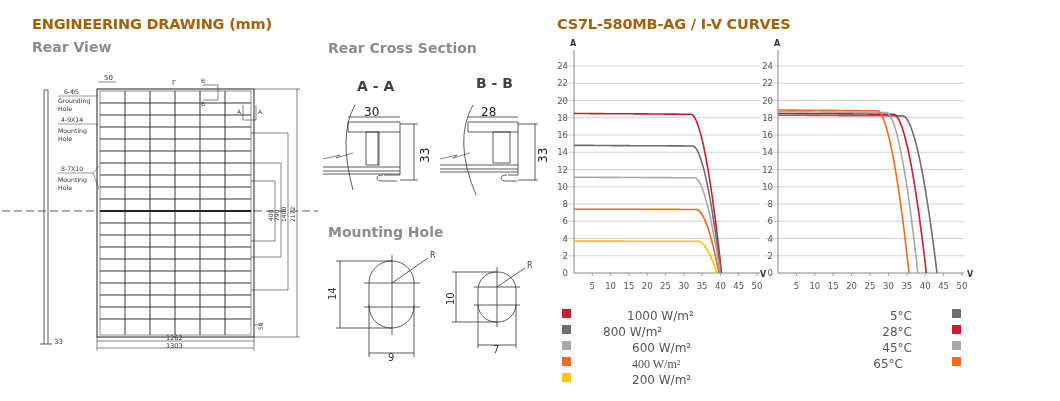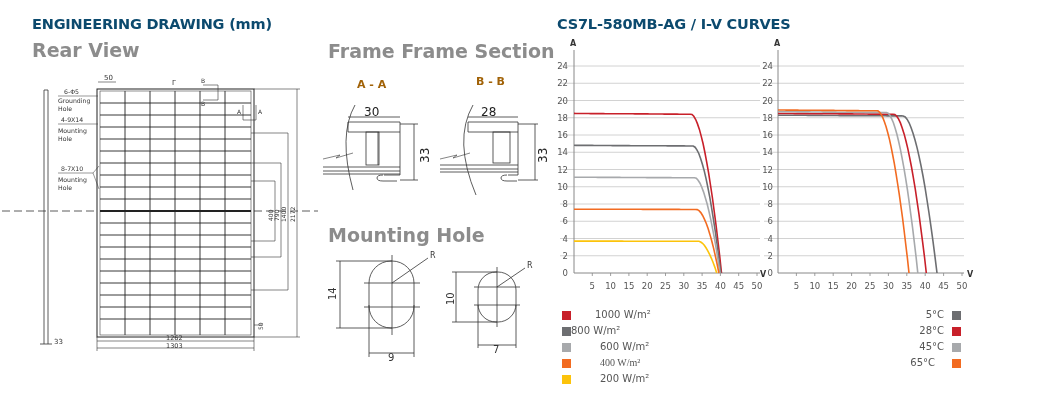--- a/index.html
+++ b/index.html
@@ -1,22 +1,22 @@
 <!DOCTYPE html>
 <html><head>
 <meta charset="utf-8">
 <style>
   html,body{margin:0;padding:0;background:#fff;}
   body{width:1060px;height:401px;position:relative;overflow:hidden;font-family:"DejaVu Sans","Liberation Sans",sans-serif;}
   .abs{position:absolute;}
-  .h-red{color:#0c4a6e;font-weight:bold;font-size:14.5px;letter-spacing:-0.2px;}
-  .h-gray{color:#8c8c8c;font-weight:bold;font-size:19px;}
-  .sec-label{color:#a16207;font-weight:bold;font-size:11px;}
+  .h-red{color:#a16207;font-weight:bold;font-size:14.5px;letter-spacing:-0.2px;}
+  .h-gray{color:#8c8c8c;font-weight:bold;font-size:14px;}
+  .sec-label{color:#404040;font-weight:bold;font-size:14px;}
   svg text{font-family:"DejaVu Sans","Liberation Sans",sans-serif;}
-  .legend-row{position:absolute;display:flex;align-items:flex-end;font-size:10px;color:#555;}
+  .legend-row{position:absolute;display:flex;align-items:flex-start;font-size:12px;color:#555;gap:32px;}
   .sw{width:9px;height:9px;display:inline-block;}
 </style>
 </head>
 <body>
 
 <div class="abs h-red" style="left:32px;top:16px;">ENGINEERING DRAWING (mm)</div>
 <div class="abs h-gray" style="left:32px;top:39px;">Rear View</div>
 
 <svg class="abs" style="left:0;top:0" width="330" height="401">
 
@@ -108,21 +108,21 @@
     <text x="58" y="190">Hole</text>
   </g>
   <g stroke="#333" stroke-width="0.5" fill="none">
     <line x1="58" y1="96" x2="98" y2="96"></line>
     <line x1="58" y1="124" x2="98" y2="124"></line>
     <polyline points="58,173 93,173 99,166"></polyline>
     <line x1="93" y1="173" x2="99" y2="189"></line>
   </g>
 </svg>
 
-<div class="abs h-gray" style="left:328px;top:40px;">Frame Frame Section</div>
+<div class="abs h-gray" style="left:328px;top:40px;">Rear Cross Section</div>
 <div class="abs sec-label" style="left:357px;top:78px;">A - A</div>
 <div class="abs sec-label" style="left:476px;top:75px;">B - B</div>
 
 <svg class="abs" style="left:318px;top:95px" width="230" height="100">
 
   <path d="M37,10 Q20,40 35,95" fill="none" stroke="#333" stroke-width="0.8"></path>
   <polyline points="5,64 22,60 18,63 35,58" fill="none" stroke="#333" stroke-width="0.6"></polyline>
   <g stroke="#333" stroke-width="0.8" fill="none">
     <polyline points="30,27 82,27 82,37 30,37 30,27"></polyline>
     <rect x="48" y="37" width="13" height="33"></rect>

